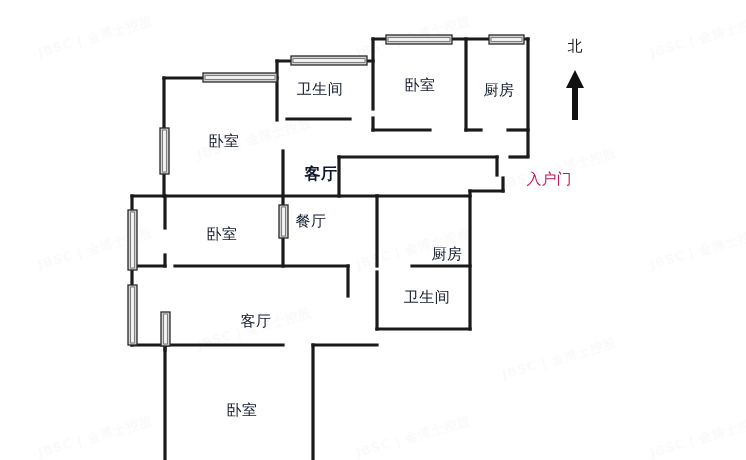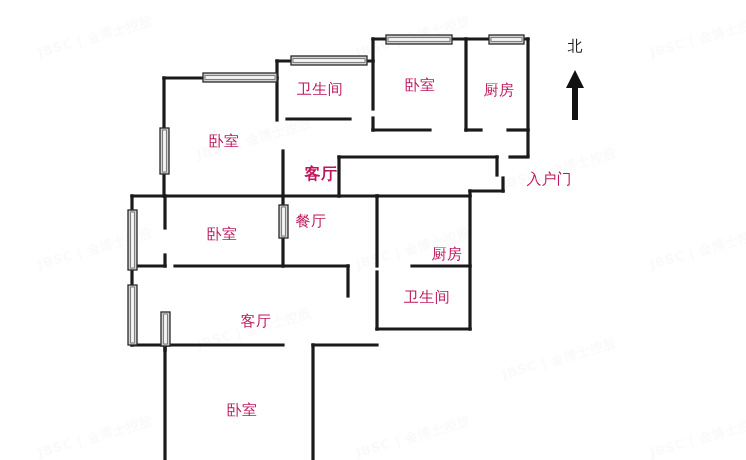--- a/index.html
+++ b/index.html
@@ -42,21 +42,21 @@
   }
   .window-inner {
     fill: #f4f4f4;
     stroke: #6e6e6e;
     stroke-width: 0.9;
   }
   .room-label {
     position: absolute;
     font-family: Liberation Sans, sans-serif;
     font-size: 15px;
-    color: #be185d;
+    color: #0f172a;
     white-space: nowrap;
     letter-spacing: 0.5px;
     transform: translate(-50%, -50%);
     user-select: none;
   }
   .room-label.bold {
     font-weight: bold;
     font-size: 16px;
   }
   .compass-label {

